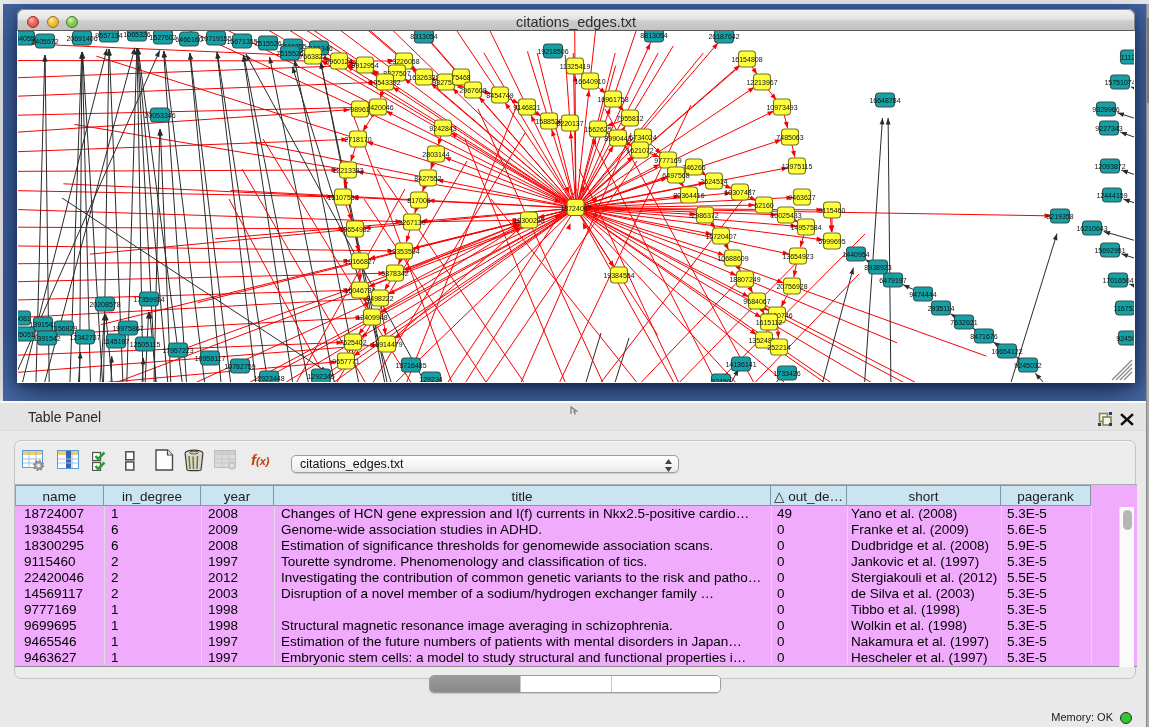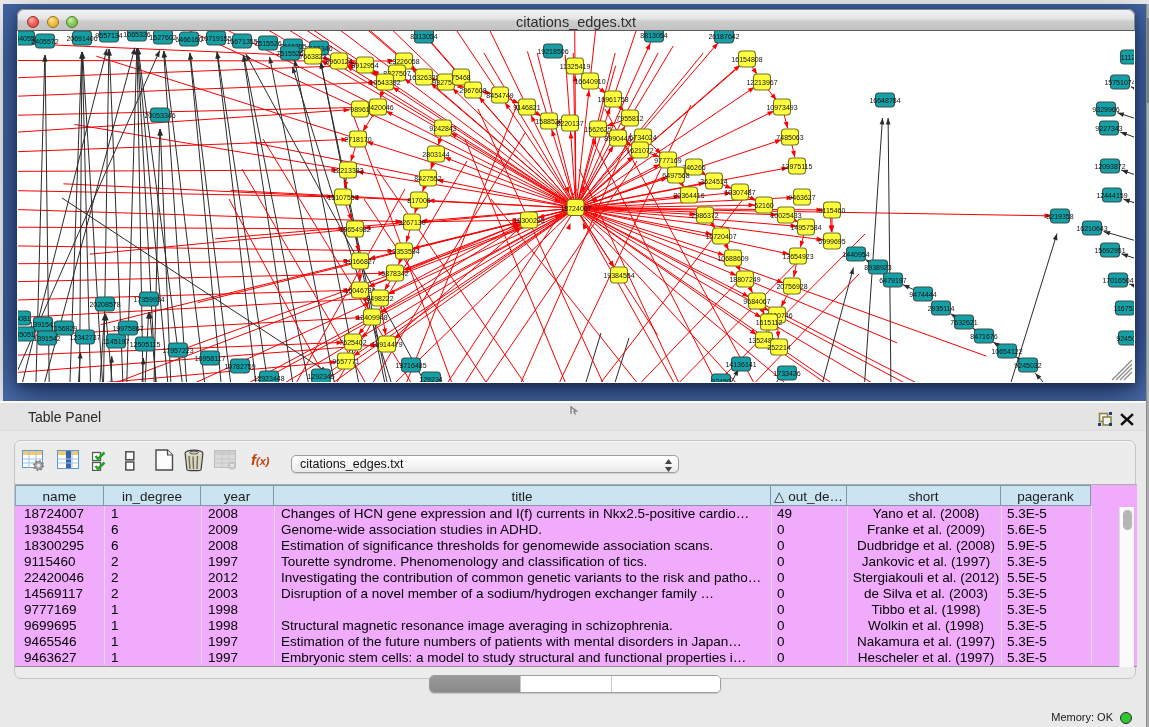--- a/index.html
+++ b/index.html
@@ -56,21 +56,21 @@
   color:#1c1c1c; font-size:13.5px; overflow:hidden; white-space:nowrap; }
 #ghead span:first-child { border-left:1px solid #86a5b8; }
 #gbody { position:absolute; left:0; top:21px; width:1077px; height:162px; overflow:hidden; }
 .trow { position:relative; height:16px; line-height:16px; white-space:nowrap; color:#000; }
 .trow span { position:absolute; top:0; height:16px; overflow:hidden; }
 .c0 { left:9px; width:80px; }
 .c1 { left:96px; width:90px; }
 .c2 { left:193px; width:70px; }
 .c3 { left:266px; width:490px; }
 .c4 { left:762px; width:70px; }
-.c5 { left:836px; width:150px;text-align:center; }
+.c5 { left:836px; width:150px; }
 .c6 { left:992px; width:90px; }
 .vsep { position:absolute; top:21px; bottom:1px; width:1px; background:#dcdcdc; }
 #vscroll { position:absolute; right:3px; top:22px; width:15px; height:160px; background:#fafafa;
   border-left:1px solid #e0e0e0; }
 #vthumb { position:absolute; left:3px; top:3px; width:9px; height:20px; background:#b6b6b6; border-radius:5px; }
 
 
 #tabs { position:absolute; left:414px; top:234px; height:18px; display:flex;
   border:1px solid #9d9d9d; border-radius:5px; overflow:hidden; font-size:13.2px;
   box-shadow:0 1px 1px rgba(0,0,0,.15); }

